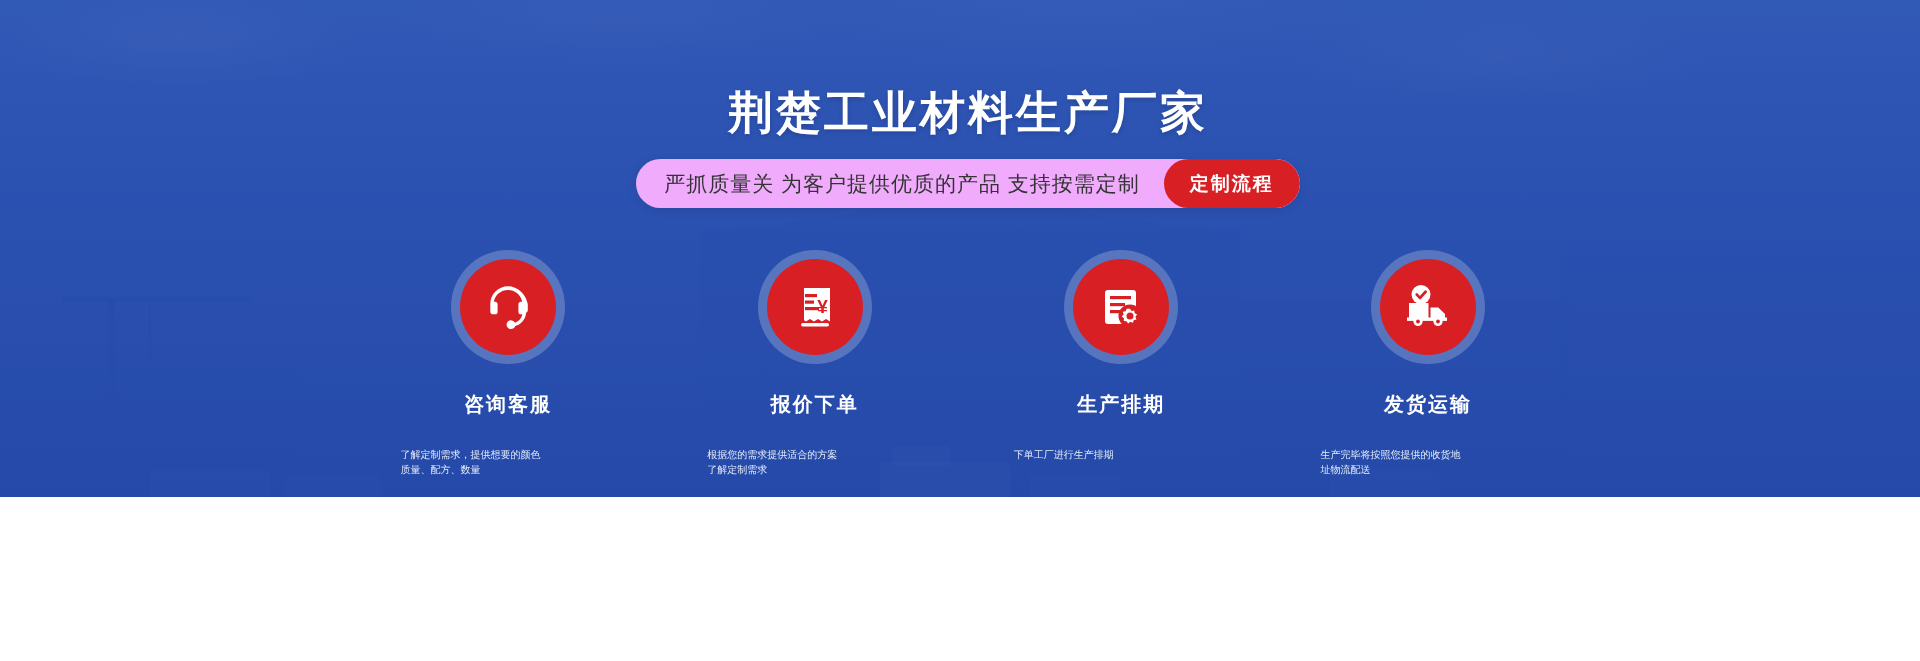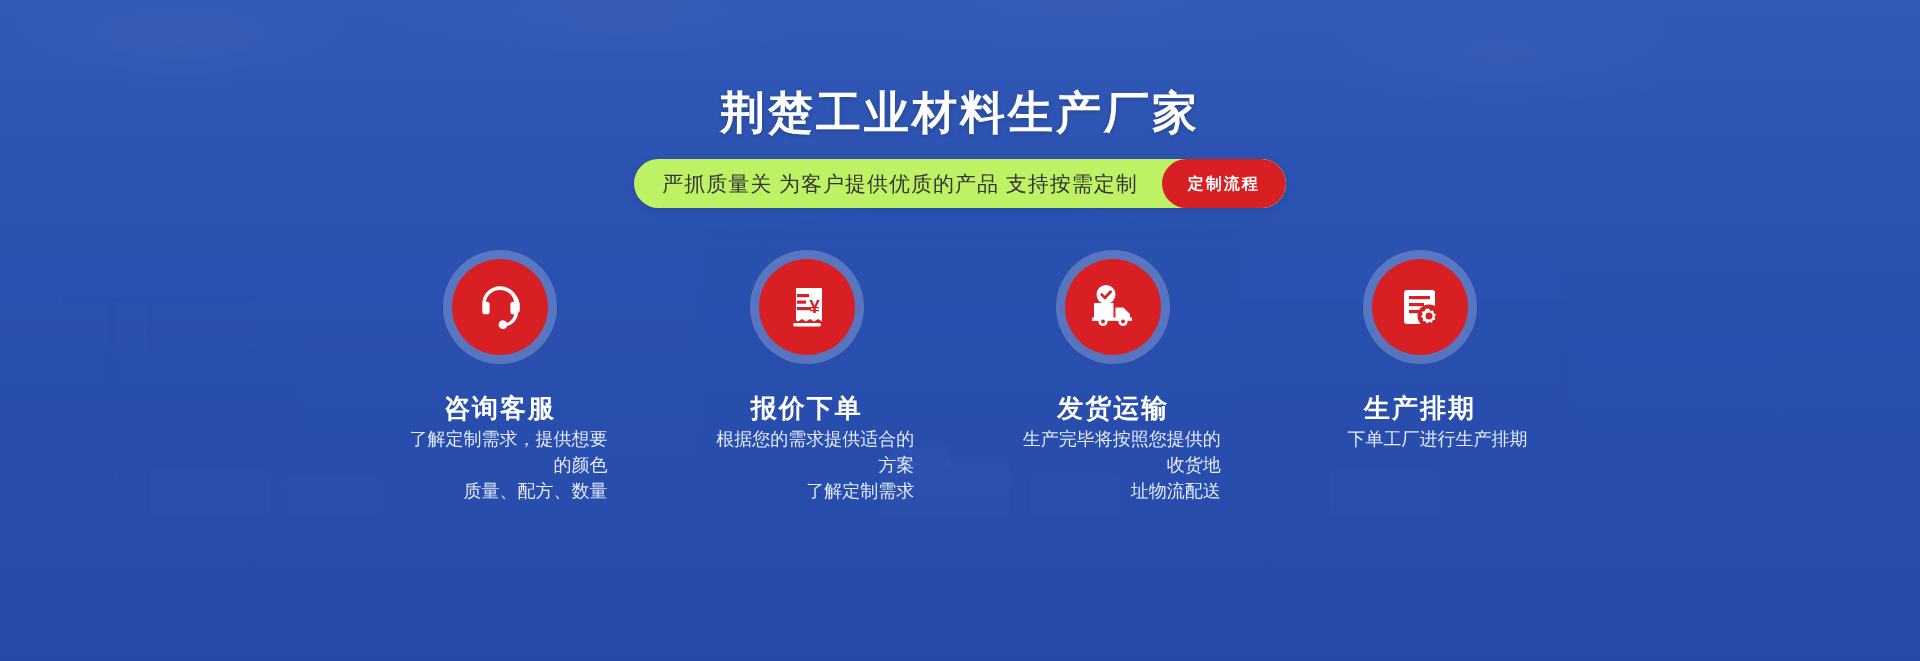--- a/index.html
+++ b/index.html
@@ -7,23 +7,24 @@
   html, body {
     width: 1920px;
     height: 661px;
     overflow: hidden;
     font-family: "Liberation Sans", "DejaVu Sans", sans-serif;
   }
 
   .banner {
     position: relative;
     width: 1920px;
-    height: 661px;
+    height: 497px;
     background: #2b55ab;
     overflow: hidden;
+    padding-left: 8px;
   }
 
   
   .bg-photo {
     position: absolute;
     inset: 0;
     background:
       
       linear-gradient(180deg, #5a7fc4 0%, #4a70bb 22%, #3f66b4 40%, #3a60ae 55%, #3a5da8 70%, #36569d 100%);
   }
@@ -138,40 +139,40 @@
     position: absolute;
     left: 0; right: 0;
     top: 159px;
     display: flex;
     justify-content: center;
   }
   .pill {
     display: flex;
     align-items: flex-start;
     height: 49px;
-    background: #bef264;
+    background: #f0abfc;
     border-radius: 26px;
     padding-left: 28px;
     padding-right: 0;
     box-shadow: 0 2px 10px rgba(0,0,0,0.10);
     overflow: hidden;
   }
   .pill-text {
     color: #333333;
     font-size: 21px;
     letter-spacing: 1px;
     padding-right: 24px;
     white-space: nowrap;
     line-height: 49px;
   }
   .pill-btn {
     height: 49px;
     background: #d81f24;
     color: #ffffff;
-    font-size: 16px;
+    font-size: 19px;
     font-weight: bold;
     letter-spacing: 2px;
     padding: 0 26px;
     border: none;
     border-radius: 26px;
     line-height: 49px;
     white-space: nowrap;
     cursor: pointer;
     font-family: inherit;
   }
@@ -208,31 +209,31 @@
     background: #d81f24;
     display: flex;
     align-items: center;
     justify-content: center;
   }
   .icon-disc svg { display: block; }
 
   .step-title {
     margin-top: 27px;
     color: #ffffff;
-    font-size: 26px;
+    font-size: 20px;
     font-weight: bold;
     letter-spacing: 2px;
     white-space: nowrap;
   }
   .step-desc {
-    margin-top: 0;
+    margin-top: 30px;
     color: #e3ebfa;
-    font-size: 18px;
+    font-size: 10px;
     line-height: 1.45;
-    text-align: right;
+    text-align: left;
     width: 215px;
   }
 </style>
 </head>
 <body>
 
 <div class="banner">
 
   <div class="bg-photo">
     <div class="bg-clouds"></div>
@@ -305,56 +306,56 @@
         <div class="step-desc">
           <div>根据您的需求提供适合的方案</div>
           <div>了解定制需求</div>
         </div>
       </div>
 
 
       <div class="step">
         <div class="icon-ring">
           <div class="icon-disc">
+            <svg width="48" height="48" viewBox="0 0 48 48">
+              <rect x="8" y="7" width="31" height="34" rx="3" fill="#ffffff"></rect>
+              <rect x="13" y="13" width="21" height="3.2" fill="#d81f24"></rect>
+              <rect x="13" y="20" width="15" height="3.2" fill="#d81f24"></rect>
+              <rect x="13" y="27" width="10" height="3.2" fill="#d81f24"></rect>
+              <circle cx="33" cy="33" r="11.5" fill="#d81f24"></circle>
+              <path fill="#ffffff" d="M33 25.8l1.5 2.3 2.7-.6.5 2.7 2.4 1.4-1.7 2.2 1 2.6-2.7.8-.8 2.6-2.6-1-2.2 1.7-1.6-2.3-2.7-.3.2-2.7-2.2-1.6 1.8-2.1-.7-2.7 2.7-.5 1.1-2.5z"></path>
+              <circle cx="33" cy="33" r="3.5" fill="#d81f24"></circle>
+            </svg>
+          </div>
+        </div>
+        <div class="step-title">生产排期</div>
+        <div class="step-desc">
+          <div>下单工厂进行生产排期</div>
+          <div></div>
+        </div>
+      </div>
+
+      <div class="step">
+        <div class="icon-ring">
+          <div class="icon-disc">
             <svg width="52" height="52" viewBox="0 0 52 52">
               <circle cx="19" cy="13.5" r="9.5" fill="#ffffff"></circle>
               <path d="M14.8 13.6l3.2 3.3 5.6-6.1" stroke="#d81f24" stroke-width="2.8" fill="none" stroke-linecap="round" stroke-linejoin="round"></path>
               <path fill="#ffffff" d="M7 22h19.5v16H7z"></path>
               <path fill="#ffffff" d="M28.5 26.5h7.8l6.7 6.4V38h-14.5z"></path>
               <rect x="5" y="36.5" width="40" height="3.4" fill="#ffffff"></rect>
               <circle cx="16" cy="40.5" r="4.6" fill="#ffffff"></circle>
               <circle cx="16" cy="40.5" r="1.9" fill="#d81f24"></circle>
               <circle cx="36" cy="40.5" r="4.6" fill="#ffffff"></circle>
               <circle cx="36" cy="40.5" r="1.9" fill="#d81f24"></circle>
             </svg>
           </div>
         </div>
         <div class="step-title">发货运输</div>
         <div class="step-desc">
           <div>生产完毕将按照您提供的收货地</div>
           <div>址物流配送</div>
         </div>
       </div>
 
-      <div class="step">
-        <div class="icon-ring">
-          <div class="icon-disc">
-            <svg width="48" height="48" viewBox="0 0 48 48">
-              <rect x="8" y="7" width="31" height="34" rx="3" fill="#ffffff"></rect>
-              <rect x="13" y="13" width="21" height="3.2" fill="#d81f24"></rect>
-              <rect x="13" y="20" width="15" height="3.2" fill="#d81f24"></rect>
-              <rect x="13" y="27" width="10" height="3.2" fill="#d81f24"></rect>
-              <circle cx="33" cy="33" r="11.5" fill="#d81f24"></circle>
-              <path fill="#ffffff" d="M33 25.8l1.5 2.3 2.7-.6.5 2.7 2.4 1.4-1.7 2.2 1 2.6-2.7.8-.8 2.6-2.6-1-2.2 1.7-1.6-2.3-2.7-.3.2-2.7-2.2-1.6 1.8-2.1-.7-2.7 2.7-.5 1.1-2.5z"></path>
-              <circle cx="33" cy="33" r="3.5" fill="#d81f24"></circle>
-            </svg>
-          </div>
-        </div>
-        <div class="step-title">生产排期</div>
-        <div class="step-desc">
-          <div>下单工厂进行生产排期</div>
-          <div></div>
-        </div>
-      </div>
-
     </div>
   </div>
 </div>
 
 </body></html>

